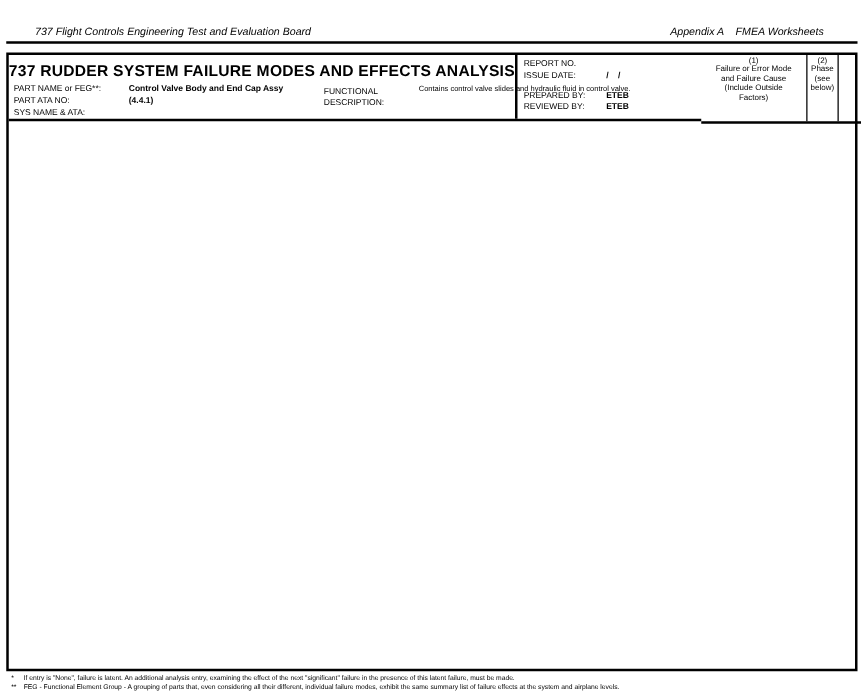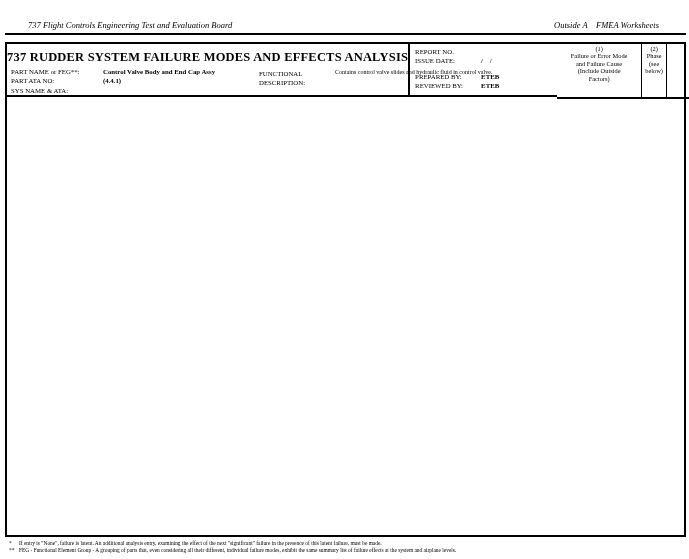--- a/index.html
+++ b/index.html
@@ -2,21 +2,21 @@
 <html><head>
 <meta charset="utf-8">
 <style>
   * { box-sizing: border-box; margin: 0; padding: 0; }
   html,body { background:#fff; }
   .page {
     position: relative;
     width: 689px; height: 559px;
     background: #fff;
     color: #000;
-    font-family: Liberation Serif, serif;
+    font-family: Liberation Sans, sans-serif;
     overflow: hidden;
   }
   .runhead-left { position:absolute; left:28px; top:20px; font-style:italic; font-size:8.5px; }
   .runhead-right { position:absolute; right:30px; top:20px; font-style:italic; font-size:8.5px; white-space:pre; }
   .runhead-rule { position:absolute; left:5px; right:3px; top:33px; border-top:2px solid #000; }
 
   .bigbox { position:absolute; left:5px; top:42px; width:681px; height:495px; border:2px solid #000; display:flex; flex-direction:row; }
 
   
   .titleblock { height:53px; border-bottom:2px solid #000; display:flex; flex:none; }
@@ -90,21 +90,21 @@
   .fn { display:flex; }
   .fn .fnmark { width:10px; flex:none; }
   .fn .fntext { flex:1; }
 </style>
 </head>
 <body>
 
 <div class="page">
 
   <div class="runhead-left">737 Flight Controls Engineering Test and Evaluation Board</div>
-  <div class="runhead-right">Outside A    FMEA Worksheets</div>
+  <div class="runhead-right">Appendix A    FMEA Worksheets</div>
   <div class="runhead-rule"></div>
 
   <div class="bigbox">
 
     <div class="titleblock">
       <div class="tb-left">
         <div class="tb-title">737 RUDDER SYSTEM FAILURE MODES AND EFFECTS ANALYSIS</div>
         <div class="tb-rows">
           <div class="tb-row">
             <span class="tb-label">PART NAME or FEG**:</span>

